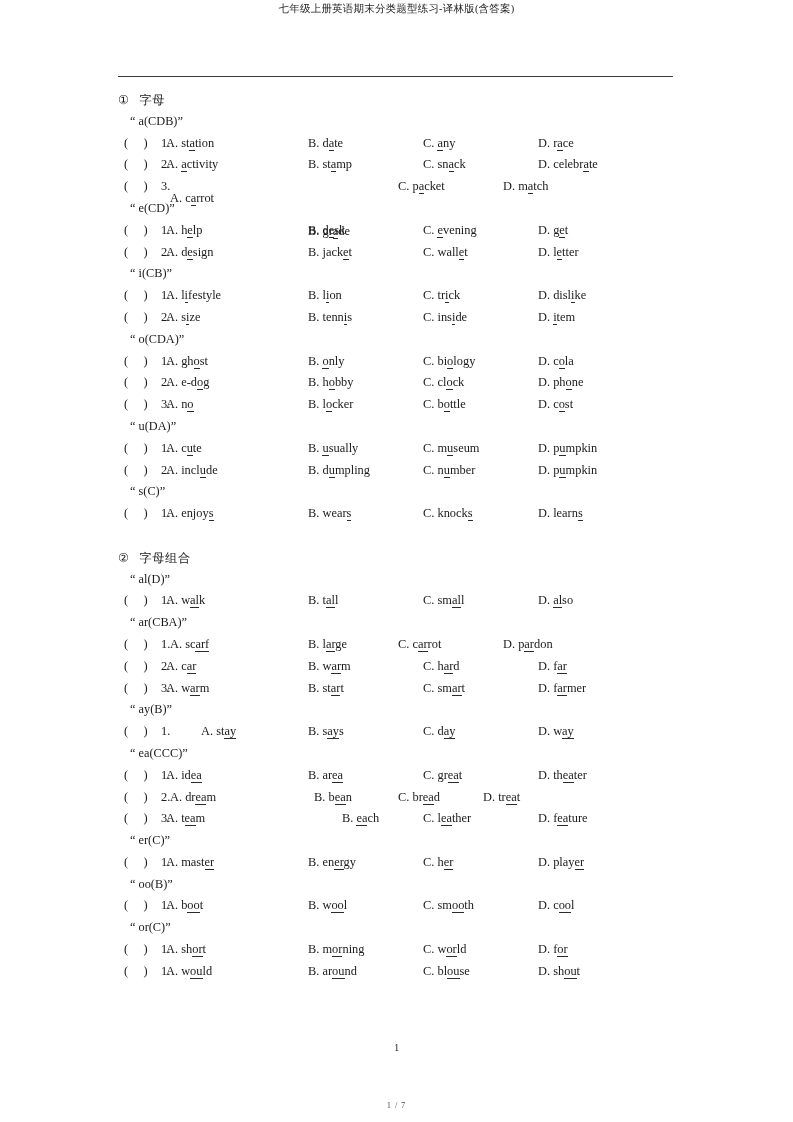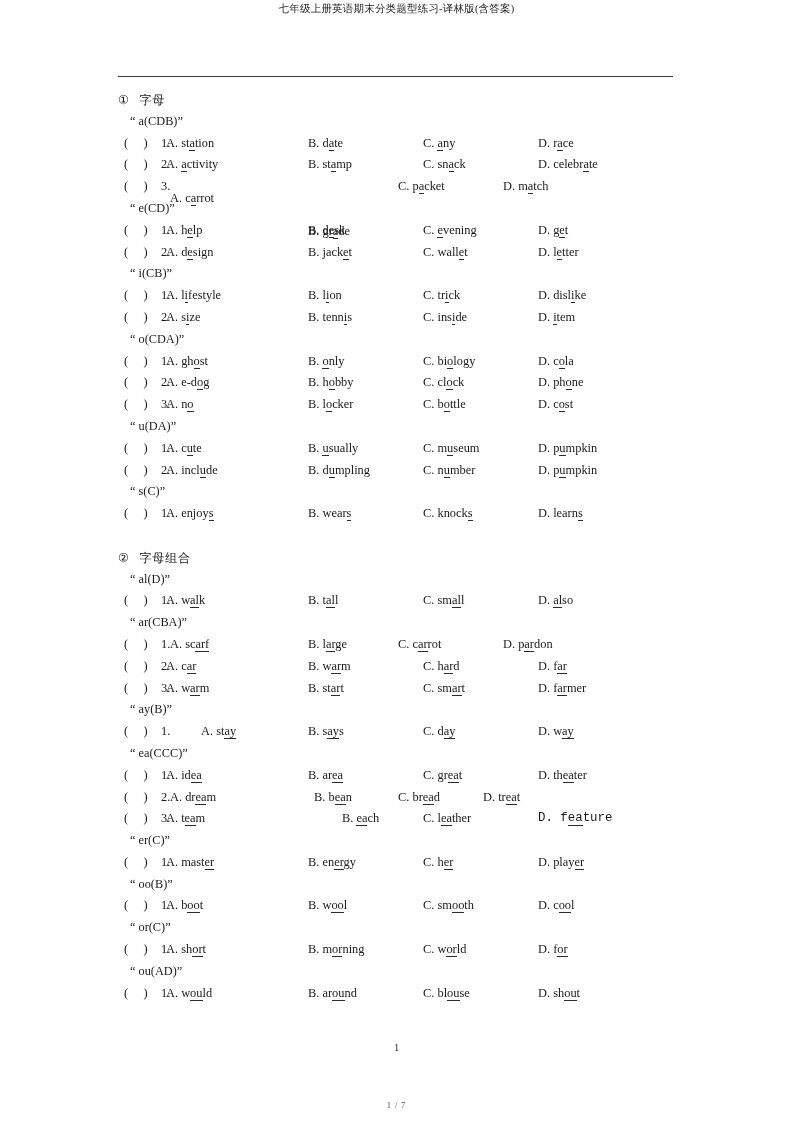--- a/index.html
+++ b/index.html
@@ -310,21 +310,21 @@
       <span class="opt" style="left: 196px;"><span>B. </span><span>b</span><span class="u">ea</span><span>n</span></span>
       <span class="opt" style="left: 280px;"><span>C. </span><span>br</span><span class="u">ea</span><span>d</span></span>
       <span class="opt" style="left: 365px;"><span>D. </span><span>tr</span><span class="u">ea</span><span>t</span></span>
     </div>
     <div class="q-row">
       <span class="paren">(&nbsp;&nbsp;&nbsp;&nbsp;&nbsp;)</span>
       <span class="num" style="left: 43px;">3.</span>
       <span class="opt" style="left: 48px;"><span>A. </span><span>t</span><span class="u">ea</span><span>m</span></span>
       <span class="opt" style="left: 190px; margin-left: 34px;"><span>B. </span><span class="u">ea</span><span>ch</span></span>
       <span class="opt" style="left: 305px;"><span>C. </span><span>l</span><span class="u">ea</span><span>ther</span></span>
-      <span class="opt" style="left: 420px; font-family: Liberation Mono, monospace;"><span>D. </span><span>f</span><span class="u">ea</span><span>ture</span></span>
+      <span class="opt" style="left: 420px;"><span>D. </span><span>f</span><span class="u">ea</span><span>ture</span></span>
     </div>
     <div class="line group-head">“ er(C)”</div>
     <div class="q-row">
       <span class="paren">(&nbsp;&nbsp;&nbsp;&nbsp;&nbsp;)</span>
       <span class="num" style="left: 43px;">1.</span>
       <span class="opt" style="left: 48px;"><span>A. </span><span>mast</span><span class="u">er</span></span>
       <span class="opt" style="left: 190px;"><span>B. </span><span>en</span><span class="u">er</span><span>gy</span></span>
       <span class="opt" style="left: 305px;"><span>C. </span><span>h</span><span class="u">er</span></span>
       <span class="opt" style="left: 420px;"><span>D. </span><span>play</span><span class="u">er</span></span>
     </div>
@@ -339,21 +339,20 @@
     </div>
     <div class="line group-head">“ or(C)”</div>
     <div class="q-row">
       <span class="paren">(&nbsp;&nbsp;&nbsp;&nbsp;&nbsp;)</span>
       <span class="num" style="left: 43px;">1.</span>
       <span class="opt" style="left: 48px;"><span>A. </span><span>sh</span><span class="u">or</span><span>t</span></span>
       <span class="opt" style="left: 190px;"><span>B. </span><span>m</span><span class="u">or</span><span>ning</span></span>
       <span class="opt" style="left: 305px;"><span>C. </span><span>w</span><span class="u">or</span><span>ld</span></span>
       <span class="opt" style="left: 420px;"><span>D. </span><span>f</span><span class="u">or</span></span>
     </div>
-    <div class="line group-head">“ ou(AD)”</div>
     <div class="q-row">
       <span class="paren">(&nbsp;&nbsp;&nbsp;&nbsp;&nbsp;)</span>
       <span class="num" style="left: 43px;">1.</span>
       <span class="opt" style="left: 48px;"><span>A. </span><span>w</span><span class="u">ou</span><span>ld</span></span>
       <span class="opt" style="left: 190px;"><span>B. </span><span>ar</span><span class="u">ou</span><span>nd</span></span>
       <span class="opt" style="left: 305px;"><span>C. </span><span>bl</span><span class="u">ou</span><span>se</span></span>
       <span class="opt" style="left: 420px;"><span>D. </span><span>sh</span><span class="u">ou</span><span>t</span></span>
     </div>
   </div>
 

